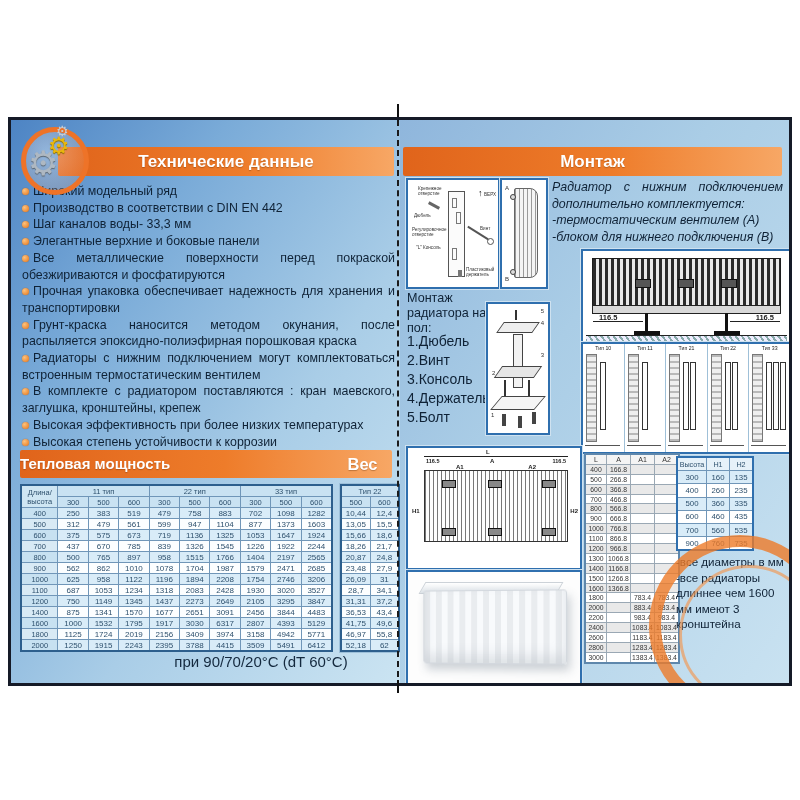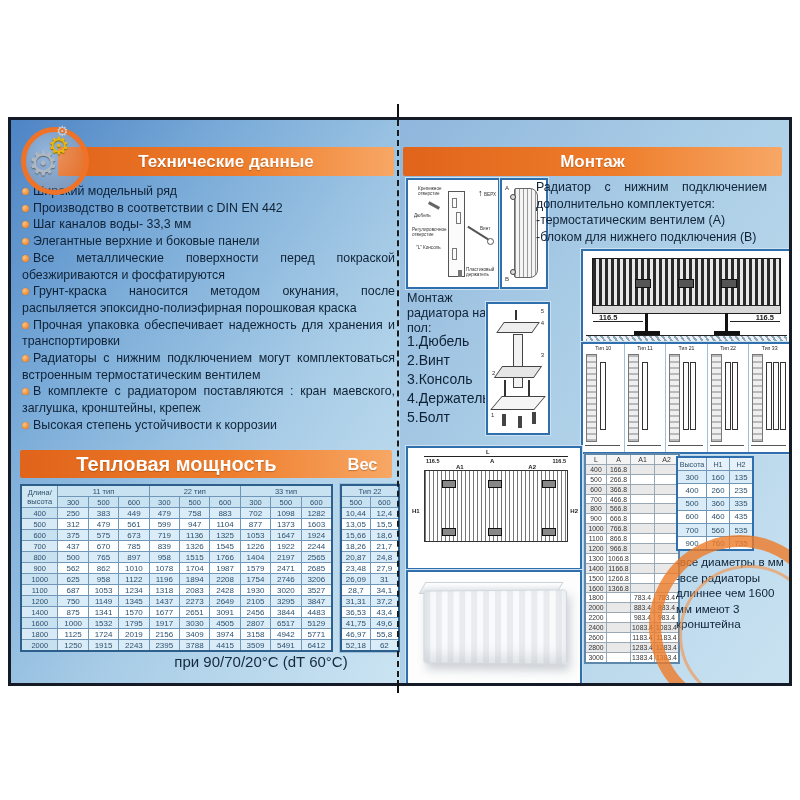--- a/index.html
+++ b/index.html
@@ -16,42 +16,42 @@
   .gear{position:absolute;line-height:1;}
   .gear.big{left:2px;top:14px;font-size:34px;color:#aeb8c2;text-shadow:0 1px 1px #5a6570;}
   .gear.gold{left:22px;top:2px;font-size:24px;color:#e9b70d;text-shadow:0 1px 1px #8a6b00;}
   .gear.small{left:30px;top:-8px;font-size:14px;color:#c4ccd4;}
   
   .bullets{position:absolute;left:11px;right:5px;top:63px;}
   .bullet{font-size:12.4px;line-height:16.7px;color:#0f2236;text-align:justify;}
   .bullet .dot{display:inline-block;width:7px;height:7px;border-radius:50%;background:radial-gradient(circle at 35% 35%,#fbc27e,#e87415);margin-right:4px;box-shadow:0 0 1px #9c4a08;}
   
   .band2{position:absolute;left:9px;right:8px;top:330px;height:28px;display:flex;background:linear-gradient(90deg,#e0641b,#ee7c2a 55%,#f7a765);border-radius:2px;color:#fff;font-weight:bold;text-shadow:0 1px 1px rgba(90,40,0,.35);}
-  .band2 .p1{flex:0 0 313px;text-align:center;line-height:28px;font-size:20px;}
+  .band2 .p1{flex:0 0 313px;line-height:28px;font-size:15px;}
   .band2 .p2{flex:1;text-align:center;line-height:28px;font-size:16.5px;}
   
   table.t{border-collapse:collapse;}
   table.t td{border:1px solid #7096b8;font-size:8px;color:#2e506d;text-align:center;padding:0;height:10px;white-space:nowrap;}
   table.t td.hd{background:#c9e2f2;font-size:7.5px;}
   table.t td.lab{background:#cfe6f3;font-size:7.5px;}
   table.t tr.even td{background:#d9ecf8;}
   table.t tr.even td.lab{background:#c7e1f1;}
   table.t tr.odd td{background:#fcfeff;}
   table.t tr.odd td.lab{background:#d8eaf5;}
   .tables{position:absolute;left:9px;top:364px;display:flex;gap:7px;}
   .power-t{border:2px solid #2d5f8d;}
   .weight-t{border:2px solid #2d5f8d;outline:1px solid #9dc0da;}
   .power-t td{width:30px;}
   .power-t td.lab{width:36px;margin-left:20px;}
   .weight-t td{width:28px;}
   .footer-note{position:absolute;left:120px;top:533px;width:260px;text-align:center;font-size:15px;color:#14293e;}
   
   .box{position:absolute;background:#fff;border:2px solid #2f6fae;box-shadow:0 0 0 1px #cfe2f0;}
   .tiny{position:absolute;font-size:4.6px;color:#333;line-height:1.05;}
-  .intro{position:absolute;left:136px;top:59px;width:231px;font-size:12.4px;color:#0f2236;line-height:16.5px;}
+  .intro{position:absolute;left:152px;top:59px;width:231px;font-size:12.4px;color:#0f2236;line-height:16.5px;font-style:italic;}
   .intro .j{text-align:justify;}
   .floor-title{position:absolute;left:7px;top:171px;width:100px;font-size:12.6px;color:#0f2236;line-height:15px;}
   .floor-list{position:absolute;left:7px;top:212px;font-size:14px;color:#0f2236;line-height:19px;}
   .notes{position:absolute;left:276px;top:434px;width:112px;font-size:11.6px;color:#0f2236;line-height:15.5px;}
   .ring{position:absolute;right:-42px;bottom:-34px;width:158px;height:158px;border-radius:50%;border:12px solid rgba(238,123,40,.8);}
   .ring2{position:absolute;right:-30px;bottom:-22px;width:134px;height:134px;border-radius:50%;border:3px solid rgba(243,150,80,.65);}
   
   table.lt{border-collapse:collapse;border:2px solid #5e87ac;}
   table.lt td{border:1px solid #9aa8b4;font-size:6.8px;color:#333;text-align:center;padding:0;height:8.9px;white-space:nowrap;background:#fff;}
   table.lt tr.even td{background:#e9e9e9;}
@@ -89,24 +89,25 @@
       <span class="gear gold">⚙</span>
       <span class="gear small">⚙</span>
     </div>
     <div class="band" style="left:47px;right:6px;top:27px;">Технические данные</div>
     <div class="bullets">
         <div class="bullet"><span class="dot"></span>Широкий модельный ряд</div>
         <div class="bullet"><span class="dot"></span>Производство в соответствии с DIN EN 442</div>
         <div class="bullet"><span class="dot"></span>Шаг каналов воды- 33,3 мм</div>
         <div class="bullet"><span class="dot"></span>Элегантные верхние и боковые панели</div>
         <div class="bullet"><span class="dot"></span>Все металлические поверхности перед покраской обезжириваются и фосфатируются</div>
+        <div class="bullet"><span class="dot"></span>Прочная упаковка обеспечивает надежность для хранения и транспортировки</div>
         <div class="bullet"><span class="dot"></span>Грунт-краска наносится методом окунания, после распыляется эпоксидно-полиэфирная порошковая краска</div>
-        <div class="bullet"><span class="dot"></span>Прочная упаковка обеспечивает надежность для хранения и транспортировки</div>
         <div class="bullet"><span class="dot"></span>Радиаторы с нижним подключением могут комплектоваться встроенным термостатическим вентилем</div>
         <div class="bullet"><span class="dot"></span>В комплекте с радиатором поставляются : кран маевского, заглушка, кронштейны, крепеж</div>
+        <div class="bullet"><span class="dot"></span>Высокая эффективность при более низких температурах</div>
         <div class="bullet"><span class="dot"></span>Высокая степень устойчивости к коррозии</div>
       </div>
     <div class="band2">
       <span class="p1">Тепловая мощность</span>
       <span class="p2">Вес</span>
     </div>
     <div class="tables">
       <table class="t power-t">
           <tbody>
             <tr>
@@ -123,21 +124,21 @@
               <td class="hd">500</td>
               <td class="hd">600</td>
               <td class="hd">300</td>
               <td class="hd">500</td>
               <td class="hd">600</td>
             </tr>
             <tr class="even">
               <td class="lab">400</td>
               <td>250</td>
               <td>383</td>
-              <td>449</td>
+              <td>519</td>
               <td>479</td>
               <td>758</td>
               <td>883</td>
               <td>702</td>
               <td>1098</td>
               <td>1282</td>
             </tr>
             <tr class="odd">
               <td class="lab">500</td>
               <td>312</td>
@@ -246,23 +247,23 @@
               <td>3844</td>
               <td>4483</td>
             </tr>
             <tr class="even">
               <td class="lab">1600</td>
               <td>1000</td>
               <td>1532</td>
               <td>1795</td>
               <td>1917</td>
               <td>3030</td>
-              <td>4505</td>
+              <td>6317</td>
               <td>2807</td>
-              <td>6517</td>
+              <td>4393</td>
               <td>5129</td>
             </tr>
             <tr class="odd">
               <td class="lab">1800</td>
               <td>1125</td>
               <td>1724</td>
               <td>2019</td>
               <td>2156</td>
               <td>3409</td>
               <td>3974</td>

